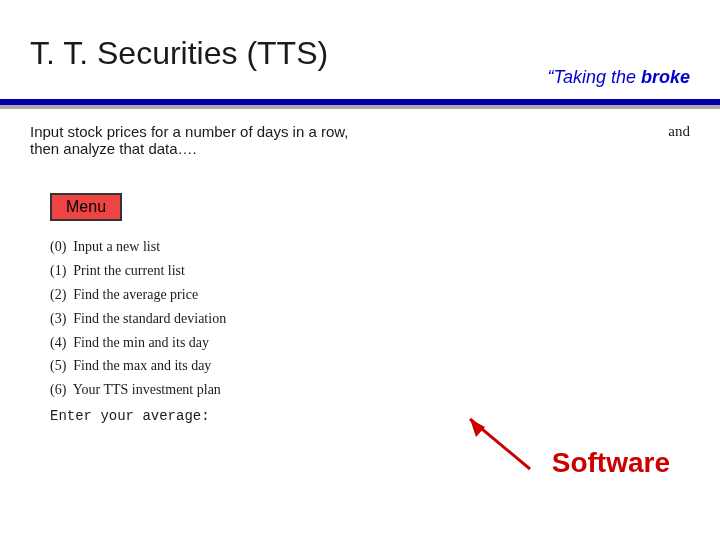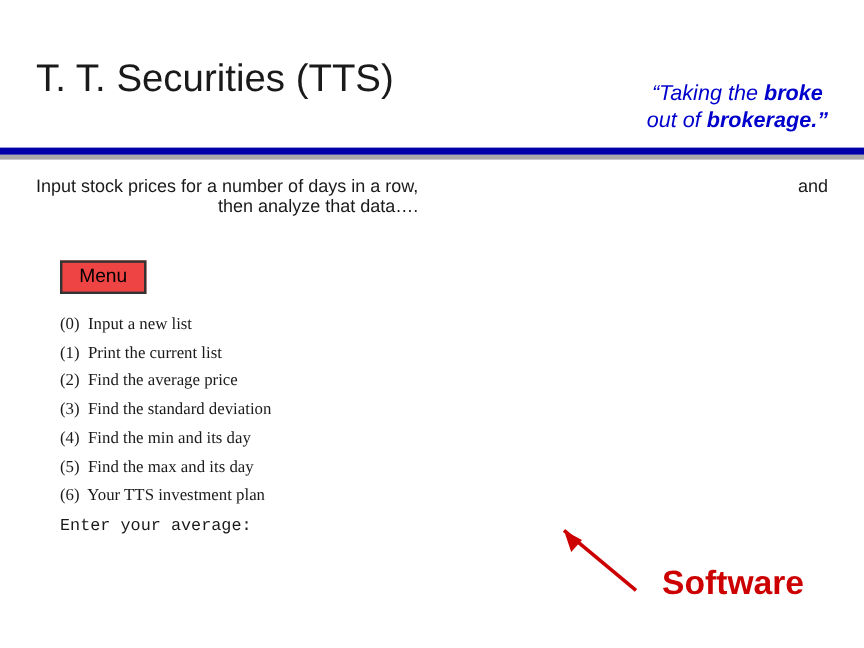--- a/index.html
+++ b/index.html
@@ -68,33 +68,32 @@
       height: 4px;
       background: #aaaaaa;
       width: 100%;
     }
 
     .intro-text {
       padding: 14px 30px 6px 30px;
       display: flex;
       justify-content: space-between;
       align-items: flex-start;
-      text-align: right;
     }
 
     .intro-left {
       font-size: 15px;
       color: #1a1a1a;
       font-family: Arial, sans-serif;
     }
 
     .intro-right {
       font-size: 15px;
       color: #1a1a1a;
-      font-family: Liberation Sans, sans-serif;
+      font-family: Liberation Serif, serif;
     }
 
     .menu-section {
       padding: 30px 30px 0 50px;
     }
 
     .menu-label {
       display: inline-block;
       border: 2px solid #333;
       padding: 3px 14px;
@@ -139,23 +138,20 @@
   </style>
 </head>
 <body>
 
 <div class="header-area">
   <h1 class="app-title">T. T. Securities (TTS)</h1>
   <div class="tagline-box">
     <div class="tagline-line1">
       “Taking the <span class="tagline-bold">broke</span>
     </div>
-    <div class="tagline-line2">
-      out of <span class="tagline-bold">brokerage.”</span>
-    </div>
   </div>
 </div>
 
 <div class="divider-container">
   <div class="divider-blue"></div>
   <div class="divider-gray"></div>
 </div>
 
 <div class="intro-text">
   <div class="intro-left">

